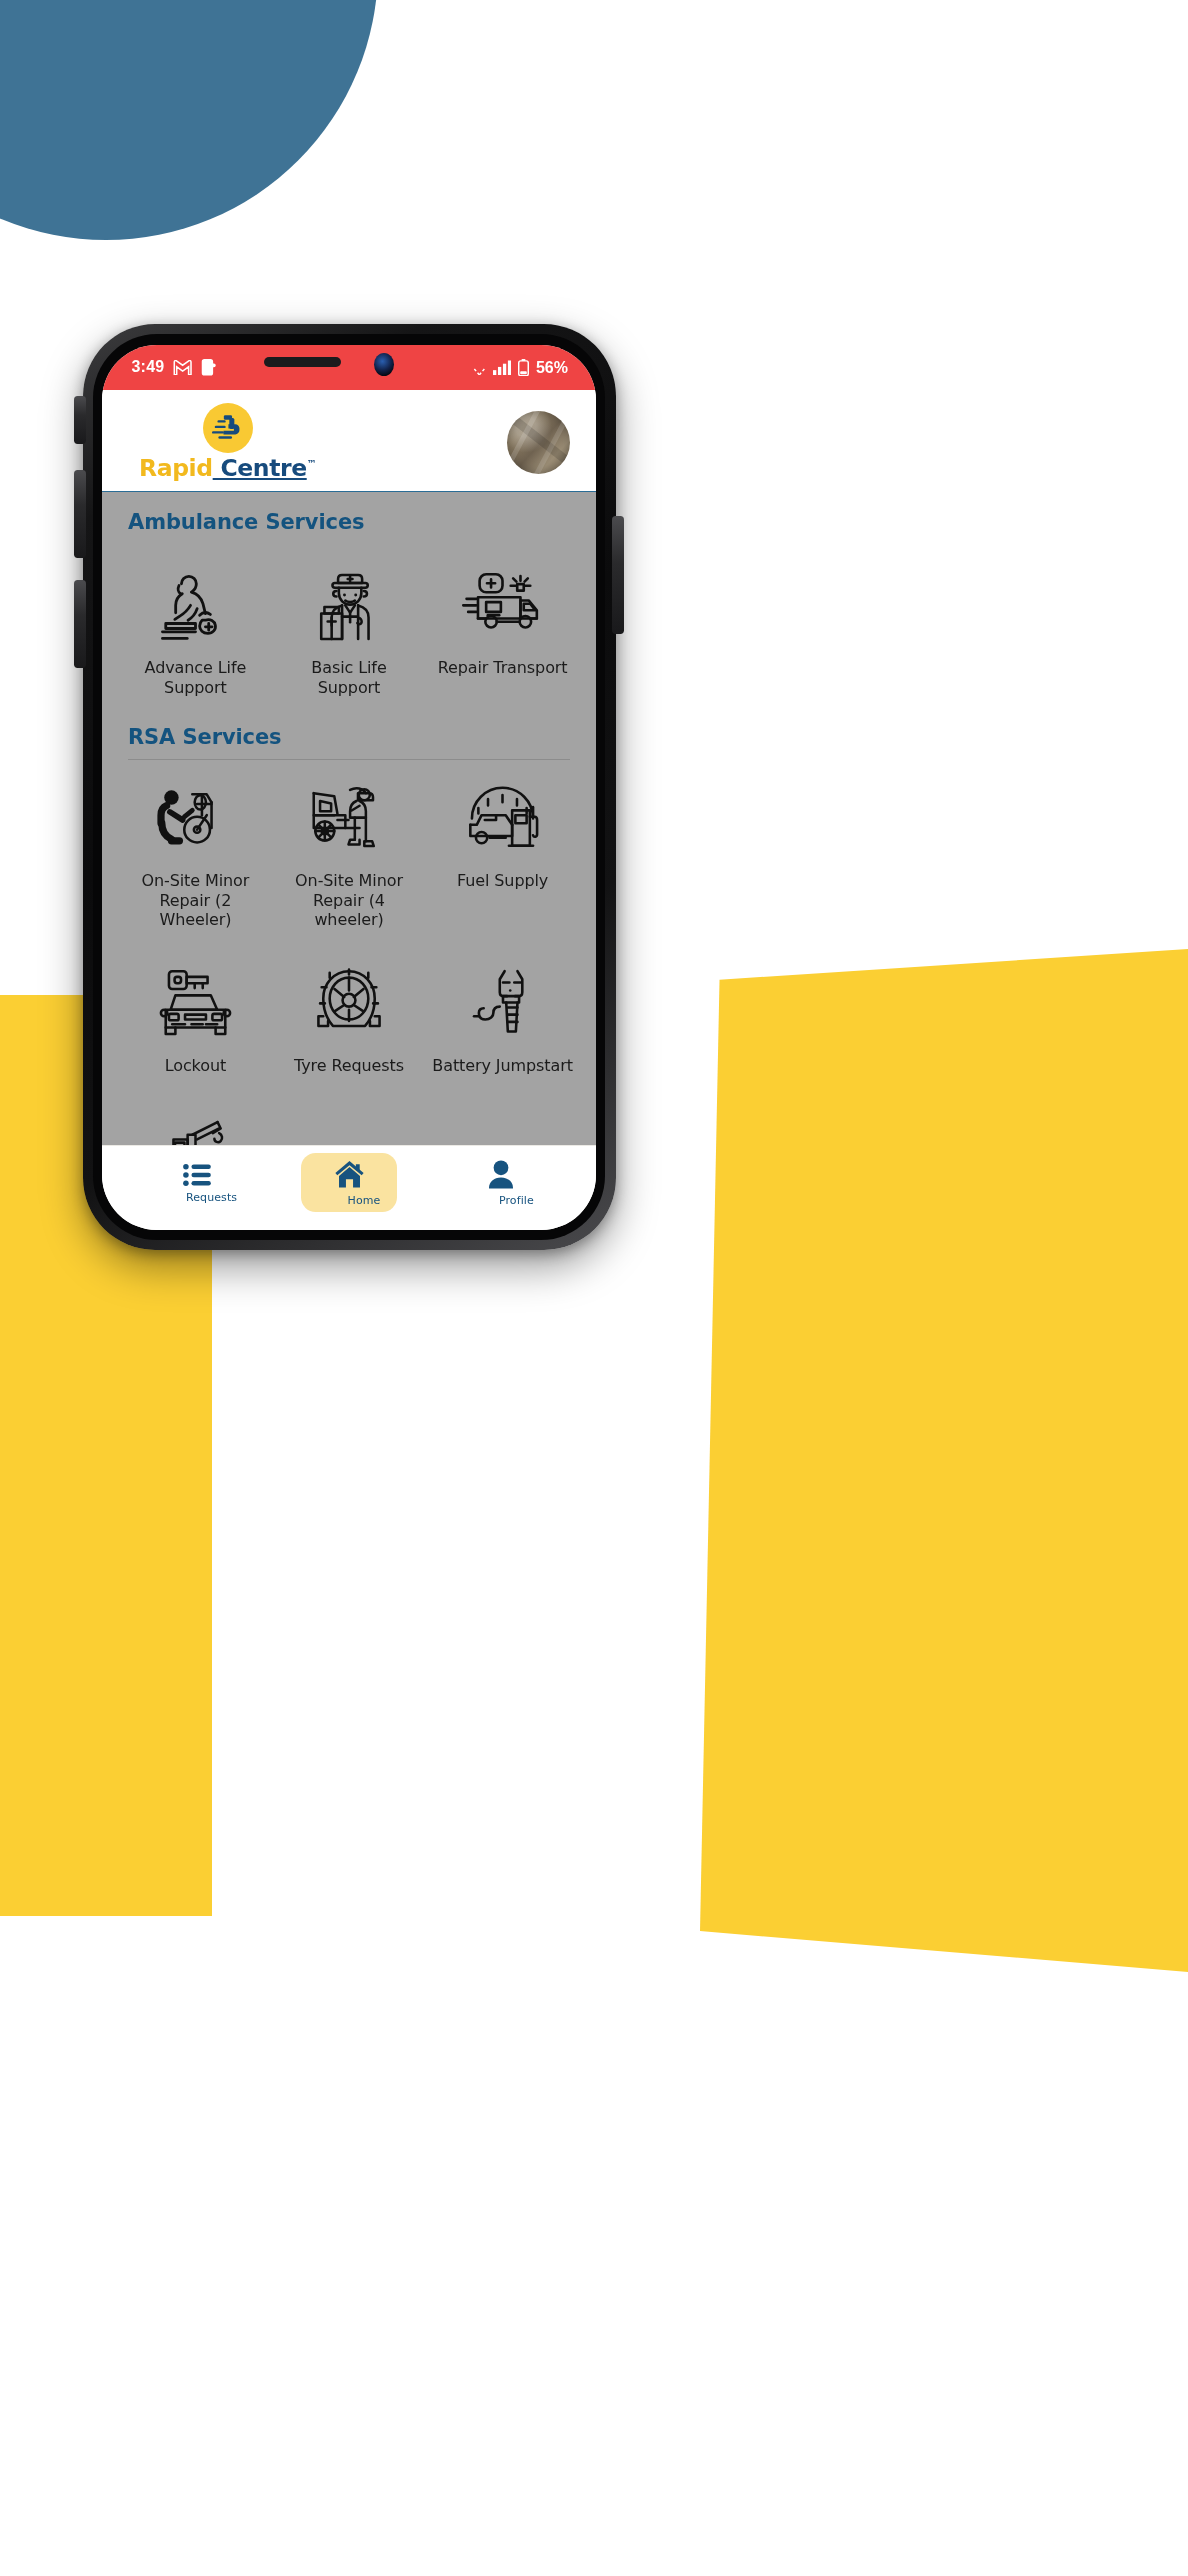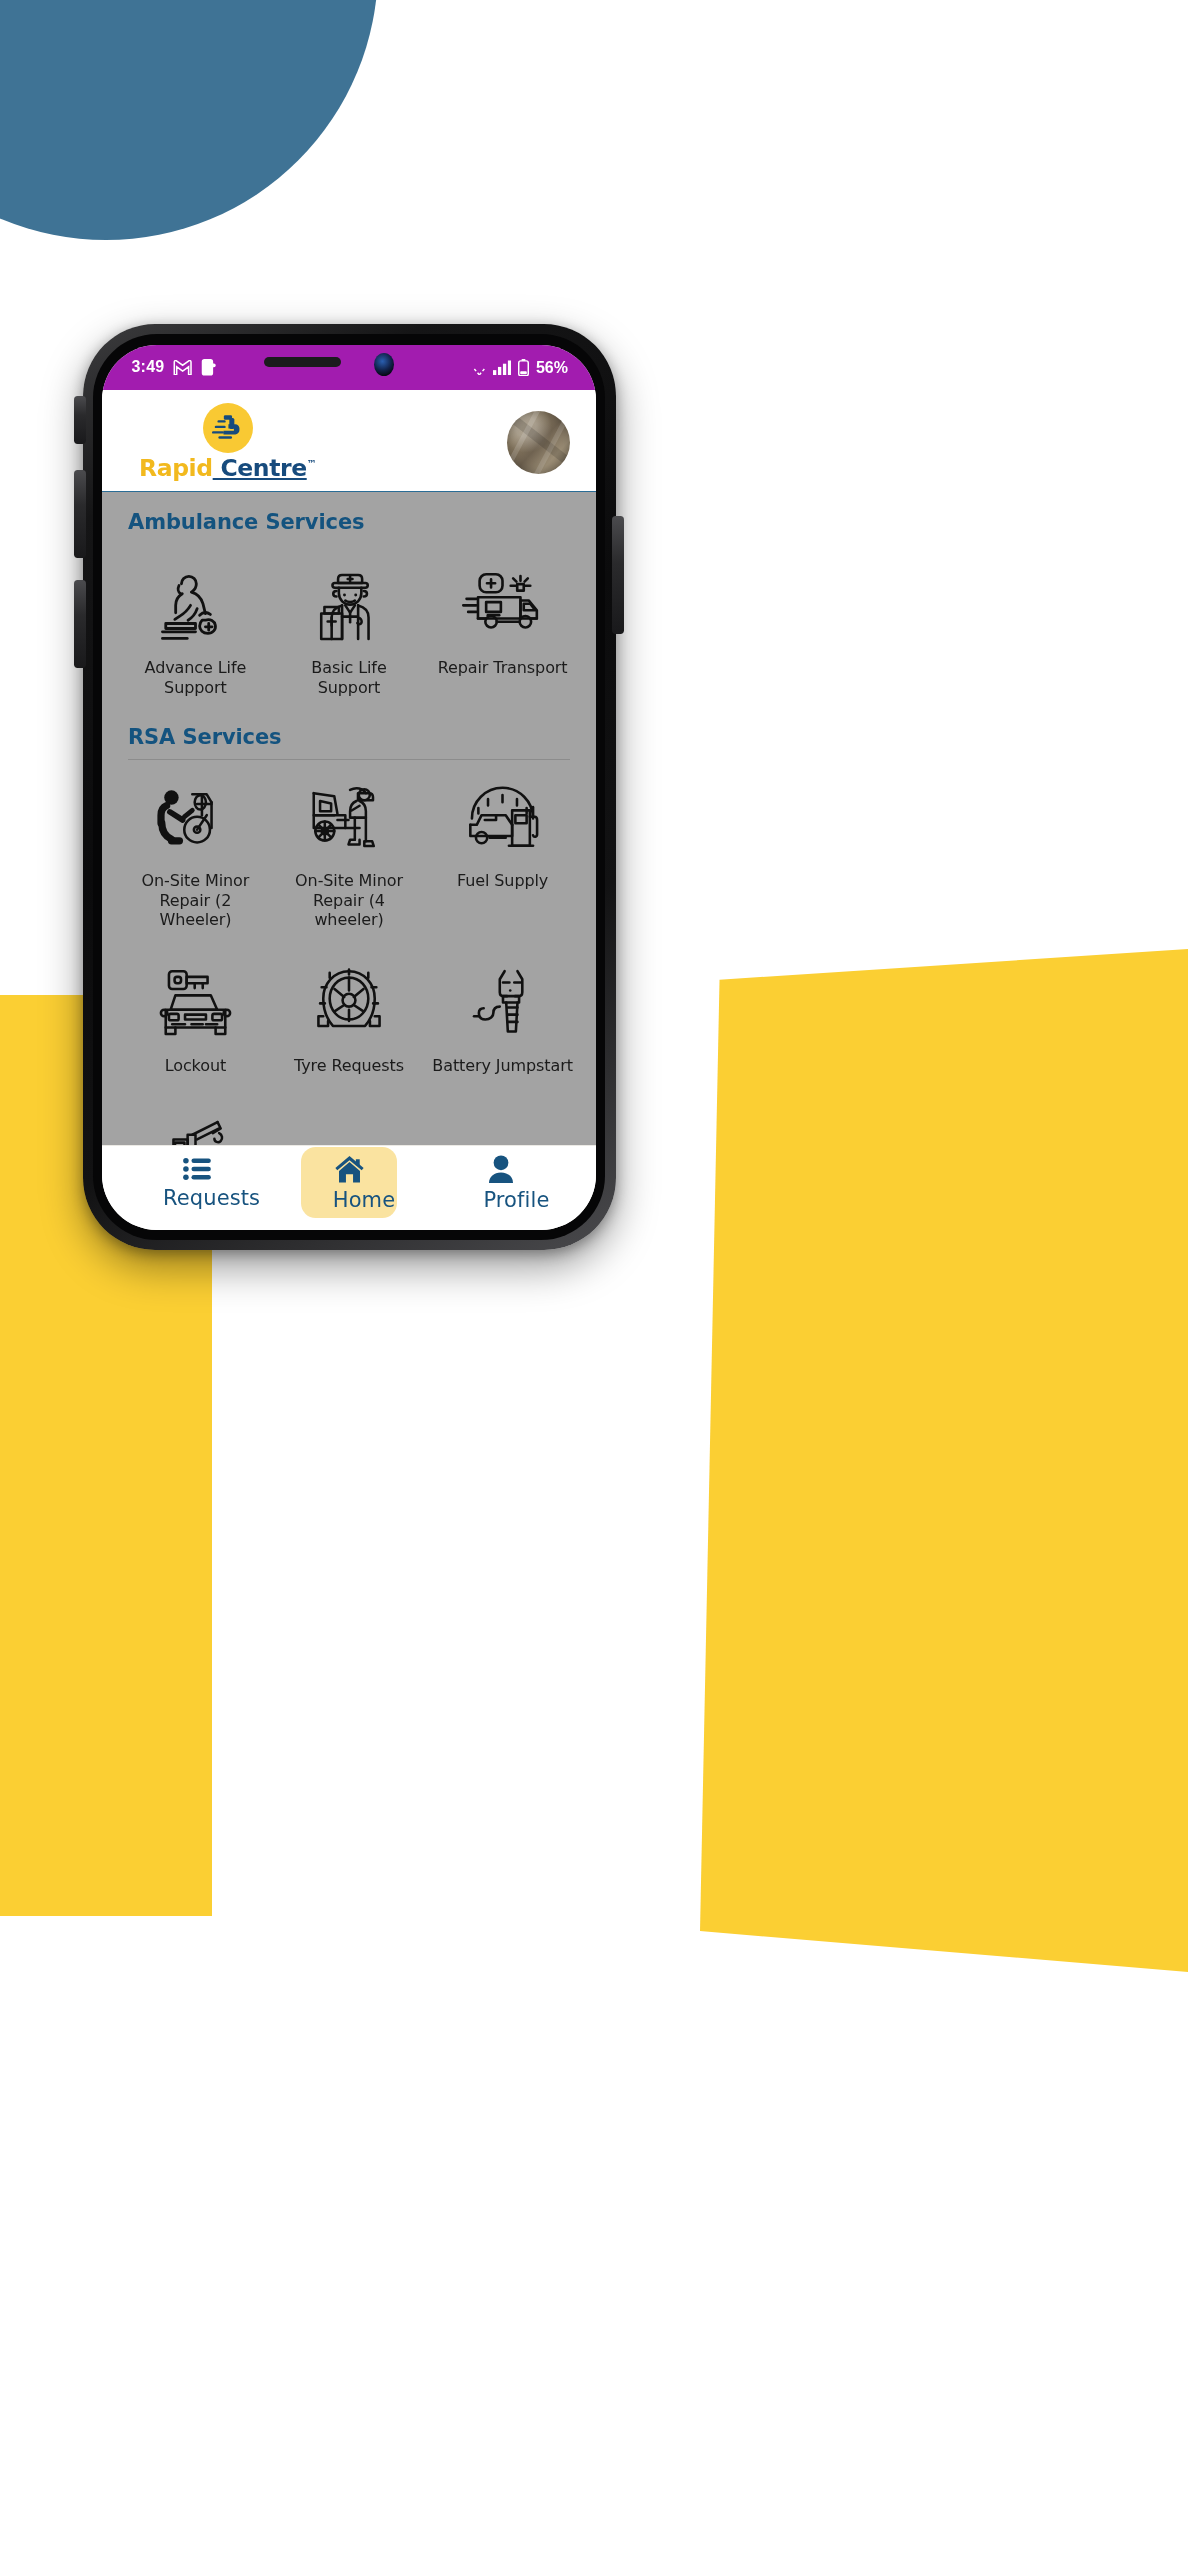--- a/index.html
+++ b/index.html
@@ -70,21 +70,21 @@
     overflow: hidden;
     background: #fbfaf7;
     display: flex;
     flex-direction: column;
   }
 
   
   .statusbar {
     position: relative;
     height: 45px;
-    background: #a21caf;
+    background: #ef4444;
     color: #ffffff;
     display: flex;
     align-items: center;
     justify-content: space-between;
     padding: 0 28px 0 29.5px;
     font-size: 16px;
     font-weight: 700;
     flex: 0 0 auto;
     text-align: center;
   }
@@ -229,21 +229,21 @@
     justify-content: center;
     gap: 4.6px;
     padding: 7.4px 0 5.5px 0;
     border-radius: 14.7px;
     width: 96px;
     justify-self: center;
   }
   .tab.active { background: #fae3a0; }
   .tab-icon svg { display: block; }
   .tab-label {
-    font-size: 21px;
+    font-size: 11px;
     color: #17537f;
     letter-spacing: 0.1px;
     font-family: "DejaVu Sans", sans-serif;
     margin-left: 30px;
   }
 </style>
 </head>
 <body>
 
 <div class="backdrop">

